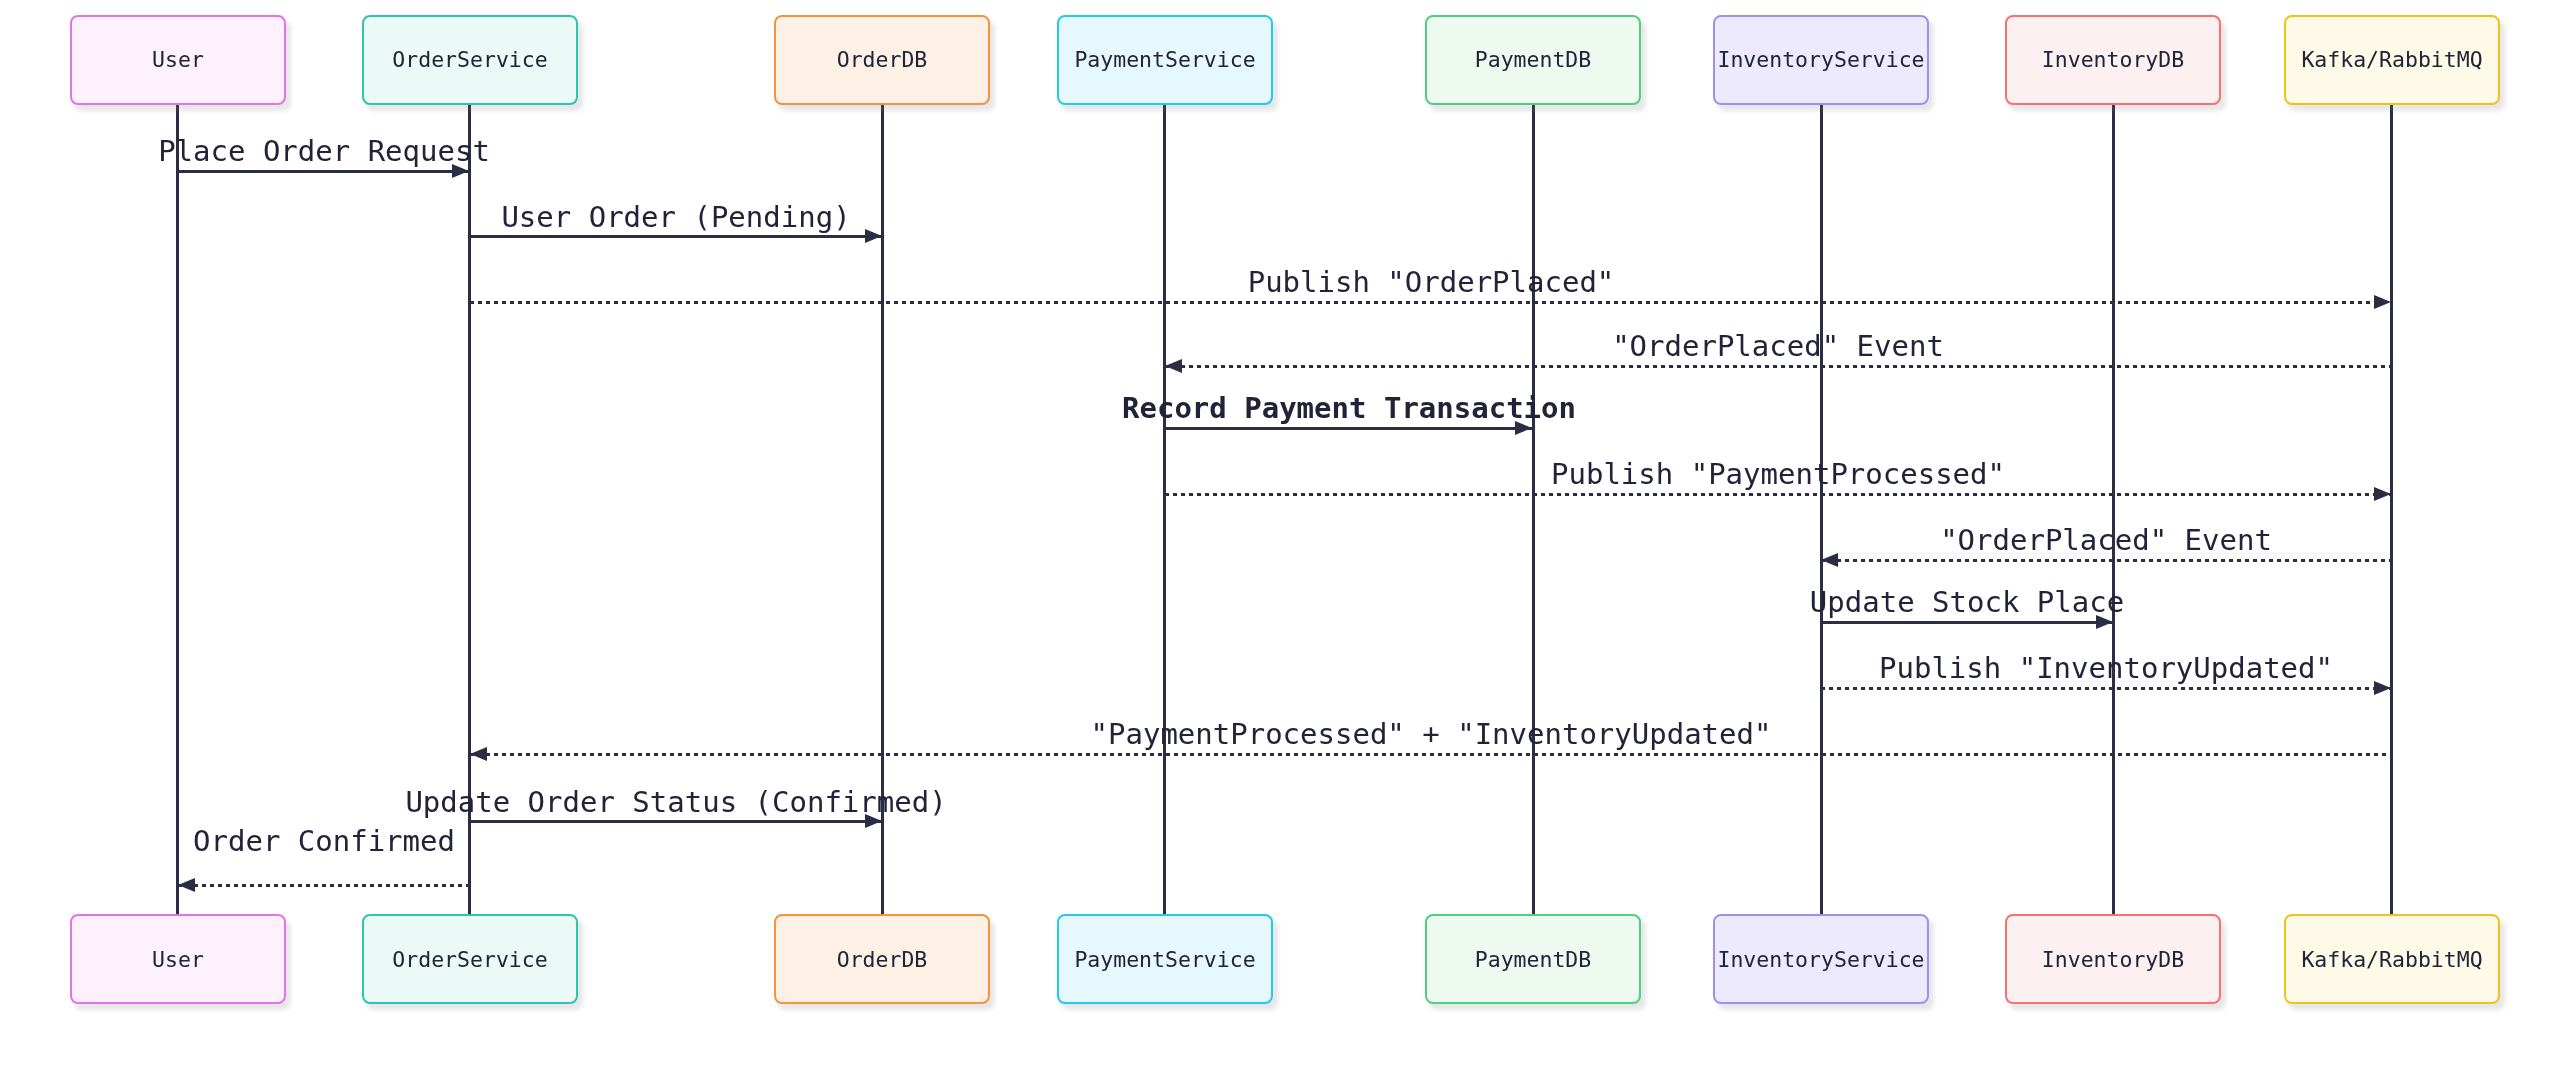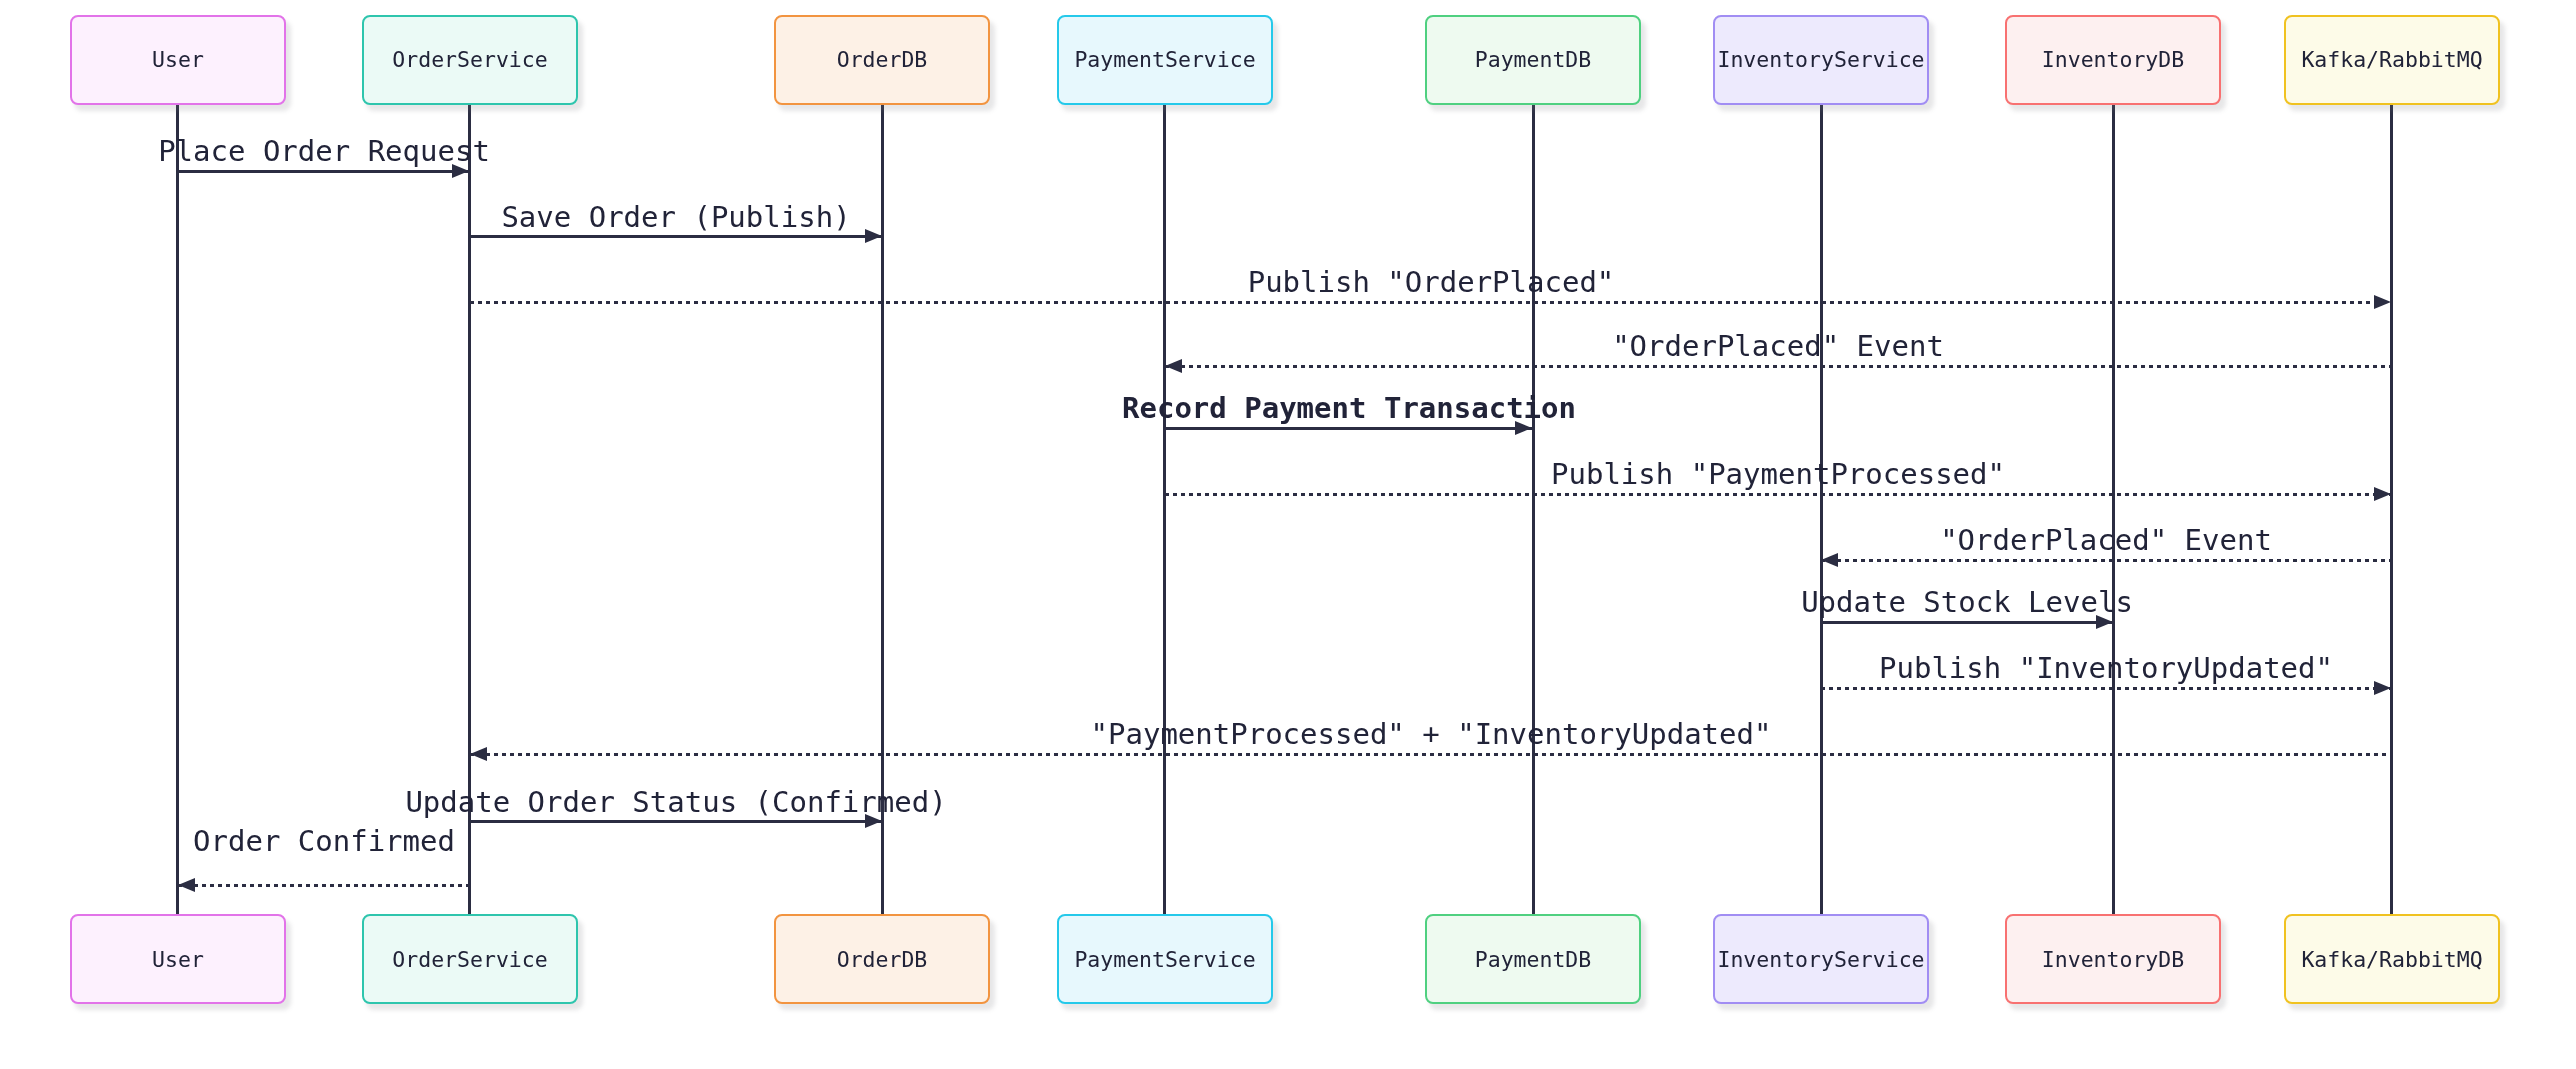--- a/index.html
+++ b/index.html
@@ -126,39 +126,39 @@
       <span class="actor-label">Kafka/RabbitMQ</span>
     </div>
     <div class="actor-box" style="left: 2284px; top: 914px; width: 216px; height: 90px; background: rgb(253, 251, 232); border-color: rgb(240, 194, 32);">
       <span class="actor-label">Kafka/RabbitMQ</span>
     </div>
     <div class="msg-line solid" style="left: 178px; width: 292px; top: 170px;"></div>
     <div class="msg-head right" style="top: 164px; left: 452px;"></div>
     <div class="msg-label" style="left: 324px; top: 139px;">Place Order Request</div>
     <div class="msg-line solid" style="left: 470px; width: 413px; top: 235px;"></div>
     <div class="msg-head right" style="top: 229px; left: 865px;"></div>
-    <div class="msg-label" style="left: 676px; top: 205px;">Save Order (Publish)</div>
+    <div class="msg-label" style="left: 676px; top: 205px;">User Order (Pending)</div>
     <div class="msg-line dotted" style="left: 470px; width: 1922px; top: 301px;"></div>
     <div class="msg-head right" style="top: 295px; left: 2374px;"></div>
     <div class="msg-label" style="left: 1431px; top: 270px;">Publish "OrderPlaced"</div>
     <div class="msg-line dotted" style="left: 1165px; width: 1227px; top: 365px;"></div>
     <div class="msg-head left" style="top: 359px; left: 1165px;"></div>
     <div class="msg-label" style="left: 1778px; top: 334px;">"OrderPlaced" Event</div>
     <div class="msg-line solid" style="left: 1165px; width: 368px; top: 427px;"></div>
     <div class="msg-head right" style="top: 421px; left: 1515px;"></div>
     <div class="msg-label" style="left: 1349px; top: 396px; font-weight: bold;">Record Payment Transaction</div>
     <div class="msg-line dotted" style="left: 1165px; width: 1227px; top: 493px;"></div>
     <div class="msg-head right" style="top: 487px; left: 2374px;"></div>
     <div class="msg-label" style="left: 1778px; top: 462px;">Publish "PaymentProcessed"</div>
     <div class="msg-line dotted" style="left: 1821px; width: 570px; top: 559px;"></div>
     <div class="msg-head left" style="top: 553px; left: 1821px;"></div>
     <div class="msg-label" style="left: 2106px; top: 528px;">"OrderPlaced" Event</div>
     <div class="msg-line solid" style="left: 1821px; width: 292px; top: 621px;"></div>
     <div class="msg-head right" style="top: 615px; left: 2096px;"></div>
-    <div class="msg-label" style="left: 1967px; top: 590px;">Update Stock Levels</div>
+    <div class="msg-label" style="left: 1967px; top: 590px;">Update Stock Place</div>
     <div class="msg-line dotted" style="left: 1821px; width: 570px; top: 687px;"></div>
     <div class="msg-head right" style="top: 681px; left: 2374px;"></div>
     <div class="msg-label" style="left: 2106px; top: 656px;">Publish "InventoryUpdated"</div>
     <div class="msg-line dotted" style="left: 470px; width: 1922px; top: 753px;"></div>
     <div class="msg-head left" style="top: 747px; left: 470px;"></div>
     <div class="msg-label" style="left: 1431px; top: 722px;">"PaymentProcessed" + "InventoryUpdated"</div>
     <div class="msg-line solid" style="left: 470px; width: 413px; top: 820px;"></div>
     <div class="msg-head right" style="top: 814px; left: 865px;"></div>
     <div class="msg-label" style="left: 676px; top: 790px; text-align: center;">Update Order Status (Confirmed)</div>
     <div class="msg-line dotted" style="left: 178px; width: 292px; top: 884px;"></div>

